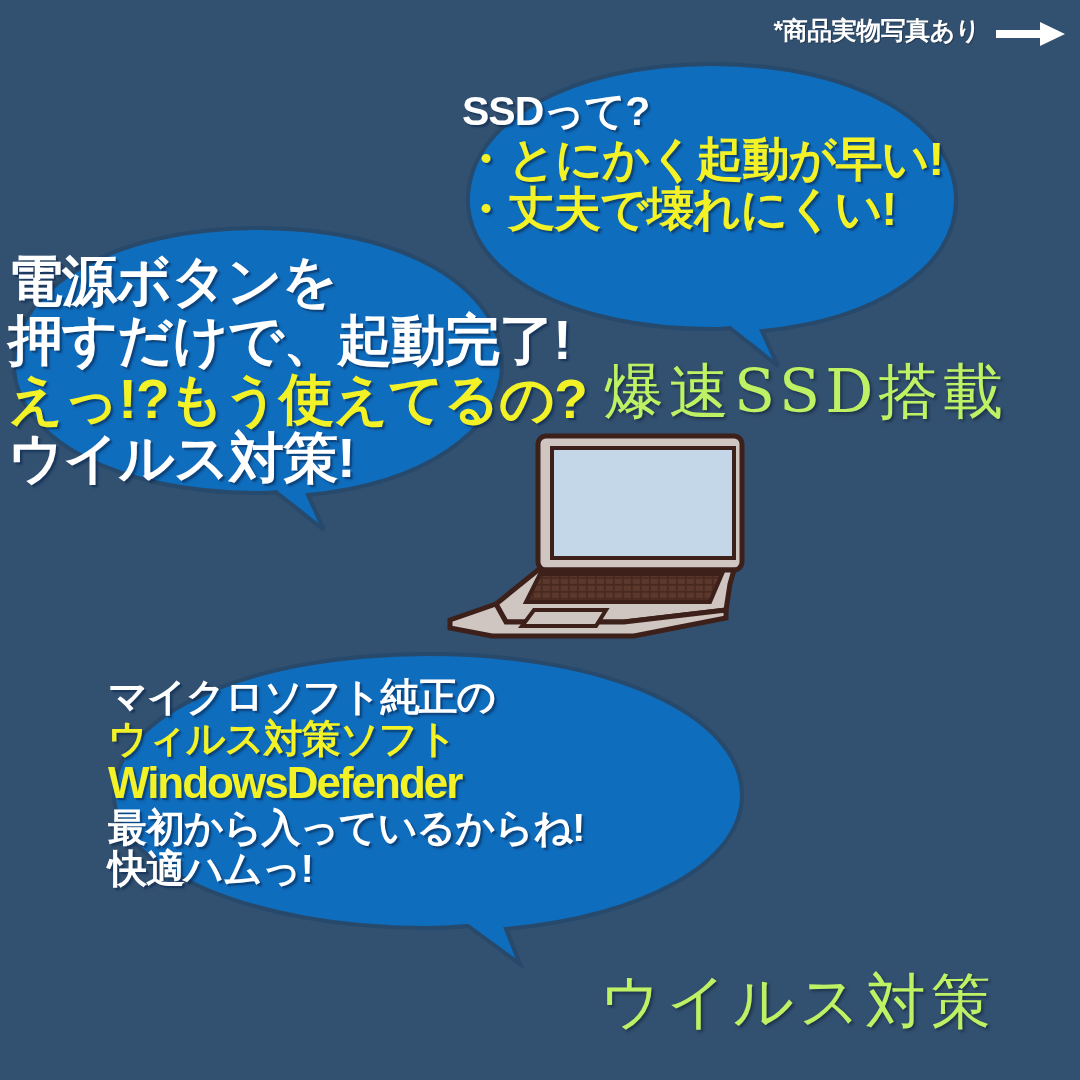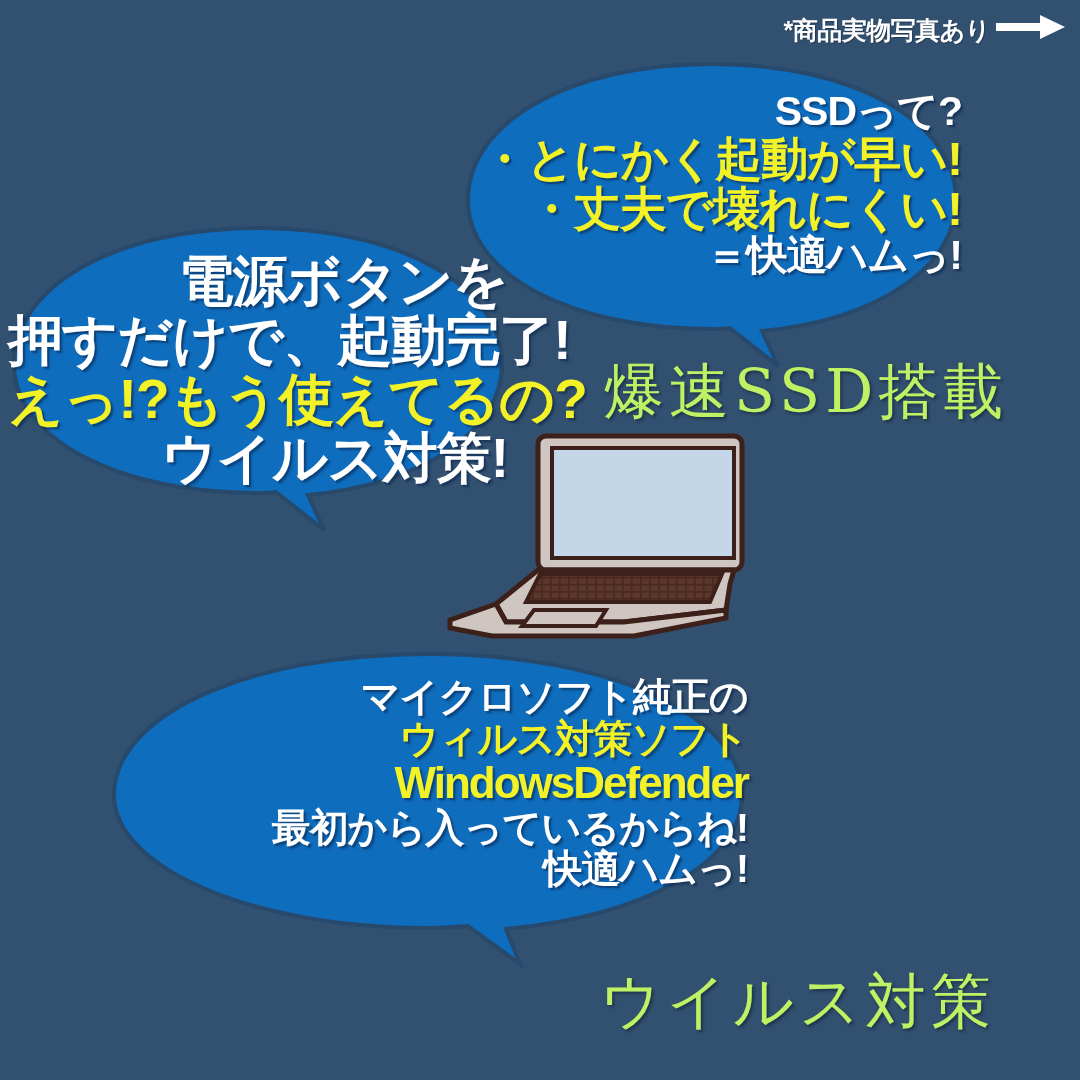--- a/index.html
+++ b/index.html
@@ -15,22 +15,22 @@
     overflow: hidden;
     font-family: "Liberation Sans", sans-serif;
   }
 
   
   #top-note {
     position: absolute;
     top: 14px;
     right: 14px;
     display: flex;
-    align-items: flex-start;
-    gap: 6px;
+    align-items: flex-end;
+    gap: 16px;
   }
   #top-note .note-text {
     color: #ffffff;
     font-size: 25px;
     font-weight: bold;
     letter-spacing: -0.5px;
     white-space: nowrap;
     text-shadow: 1px 1px 0 rgba(20,35,55,.5);
   }
   #top-note .arrow-icon {
@@ -46,21 +46,21 @@
   .bubble .bubble-shape {
     position: absolute;
     inset: 0;
     width: 100%;
     height: 100%;
   }
   .bubble .bubble-text {
     position: absolute;
     left: 0;
     right: 0;
-    text-align: right;
+    text-align: left;
     z-index: 2;
     line-height: 1.07;
     letter-spacing: -1px;
   }
   .bubble .line {
     display: block;
     white-space: nowrap;
     font-weight: bold;
   }
   .line.white {
@@ -135,21 +135,20 @@
                  L316 308 L268 270
                  C262 271 256 271 250 271
                  C108 271 6 216 6 142
                  C6 64 108 6 250 6 Z" fill="#0f6dbd" stroke="#27496b" stroke-width="4"></path>
       </svg>
     </span>
     <span class="bubble-text">
       <span class="line white">SSDって?</span>
       <span class="line yellow big">・とにかく起動が早い!</span>
       <span class="line yellow big">・丈夫で壊れにくい!</span>
-      <span class="line white">＝快適ハムっ!</span>
     </span>
   </div>
 
   <div class="bubble" id="bubble-startup">
     <span class="bubble-shape">
       <svg viewBox="0 0 500 310" preserveAspectRatio="none">
         <path d="M250 6
                  C392 6 494 64 494 142
                  C494 210 414 262 300 273
                  L316 308 L268 270

